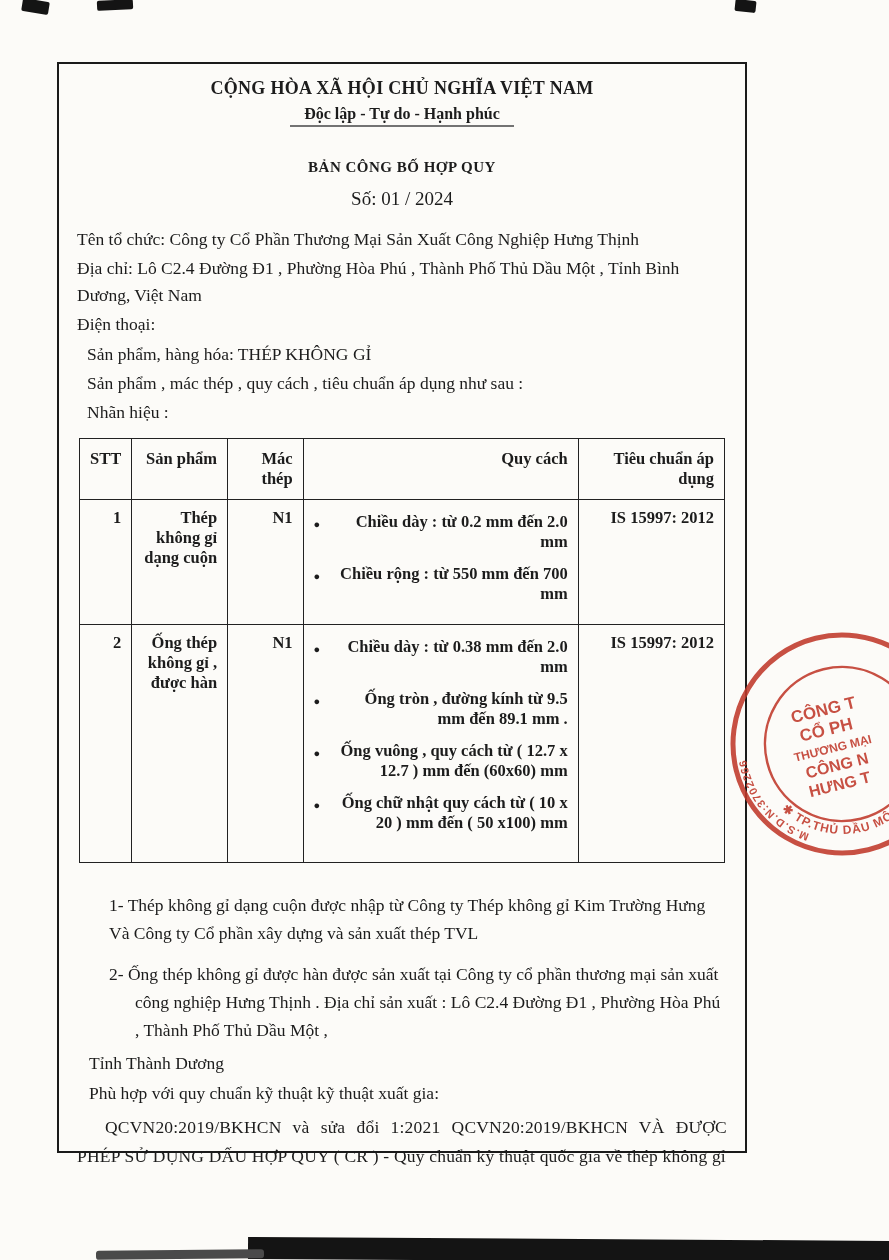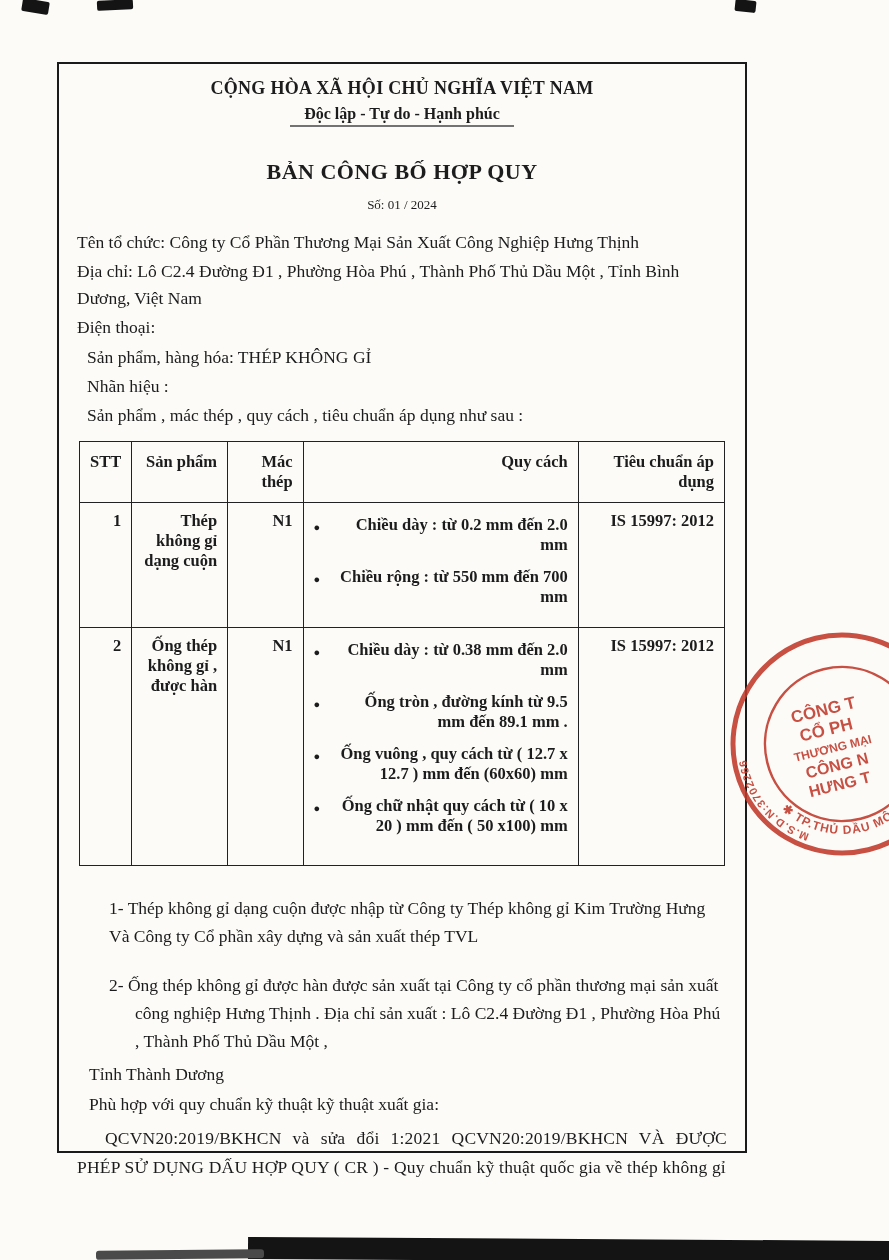--- a/index.html
+++ b/index.html
@@ -20,22 +20,22 @@
   }
   .center { text-align:center; }
   .national-title { font-size:18px; font-weight:bold; letter-spacing:.3px; margin-top:2px; }
   .motto-wrap { margin-top:6px; }
   .motto {
     display:inline-block;
     font-size:16px; font-weight:bold;
     border-bottom:2px solid #737373;
     padding:0 14px 2px 14px;
   }
-  .doc-title { font-size:22px; font-weight:bold; margin-top:32px; letter-spacing:.5px; }
-  .doc-number { font-size:13px; margin-top:12px; }
+  .doc-title { font-size:15px; font-weight:bold; margin-top:32px; letter-spacing:.5px; }
+  .doc-number { font-size:19px; margin-top:12px; }
 
   .info { margin-top:16px; font-size:17.5px; line-height:1.55; }
   .info p { margin-top:2px; }
   .indent { padding-left:10px; }
   .bold { font-weight:normal; }
 
   table.spec {
     border-collapse:collapse;
     width:calc(100% - 4px);
     margin:12px 0 0 2px;
@@ -55,21 +55,21 @@
   col.c-qc  { width:43.4%; }
   col.c-tc  { width:23%; }
   td.cell-stt { text-align:center; }
   td.cell-qc { padding-left:24px; }
   .bullet { display:flex; gap:14px; margin:4px 0 12px 0; }
   .bullet .dot { font-size:11px; line-height:24px; flex:0 0 auto; }
   .row1 td { height:100px; }
   .row2 td { height:238px; }
 
   .notes { margin-top:28px; font-size:17.5px; line-height:1.62; }
-  .note-1 { padding-left:32px; margin-bottom:20px; }
+  .note-1 { padding-left:32px; margin-bottom:12px; }
   .note-2 { padding-left:58px; text-indent:-26px; margin-bottom:4px; }
   .note-3 { padding-left:12px; margin-bottom:2px; }
   .note-4 { padding-left:12px; margin-bottom:6px; }
   .note-5 { text-align:justify; text-indent:28px; letter-spacing:.2px; }
 
   
   .stamp {
     position:absolute;
     left:726px; top:628px;
     width:232px; height:232px;
@@ -100,22 +100,22 @@
     </div>
     <div class="doc-title">BẢN CÔNG BỐ HỢP QUY</div>
     <div class="doc-number">Số: 01 / 2024</div>
   </div>
 
   <div class="info">
     <p>Tên tổ chức: Công ty Cổ Phần Thương Mại Sản Xuất Công Nghiệp Hưng Thịnh</p>
     <p>Địa chỉ: Lô C2.4 Đường Đ1 , Phường Hòa Phú , Thành Phố Thủ Dầu Một , Tỉnh Bình Dương, Việt Nam</p>
     <p>Điện thoại:</p>
     <p class="indent"><span>Sản phẩm, hàng hóa: </span><span class="bold">THÉP KHÔNG GỈ</span></p>
+    <p class="indent">Sản phẩm , mác thép , quy cách , tiêu chuẩn áp dụng như sau :</p>
     <p class="indent">Nhãn hiệu :</p>
-    <p class="indent">Sản phẩm , mác thép , quy cách , tiêu chuẩn áp dụng như sau :</p>
   </div>
 
   <table class="spec">
     <colgroup>
       <col class="c-stt">
         <col class="c-sp">
         <col class="c-mt">
         <col class="c-qc">
         <col class="c-tc">
     </colgroup>

